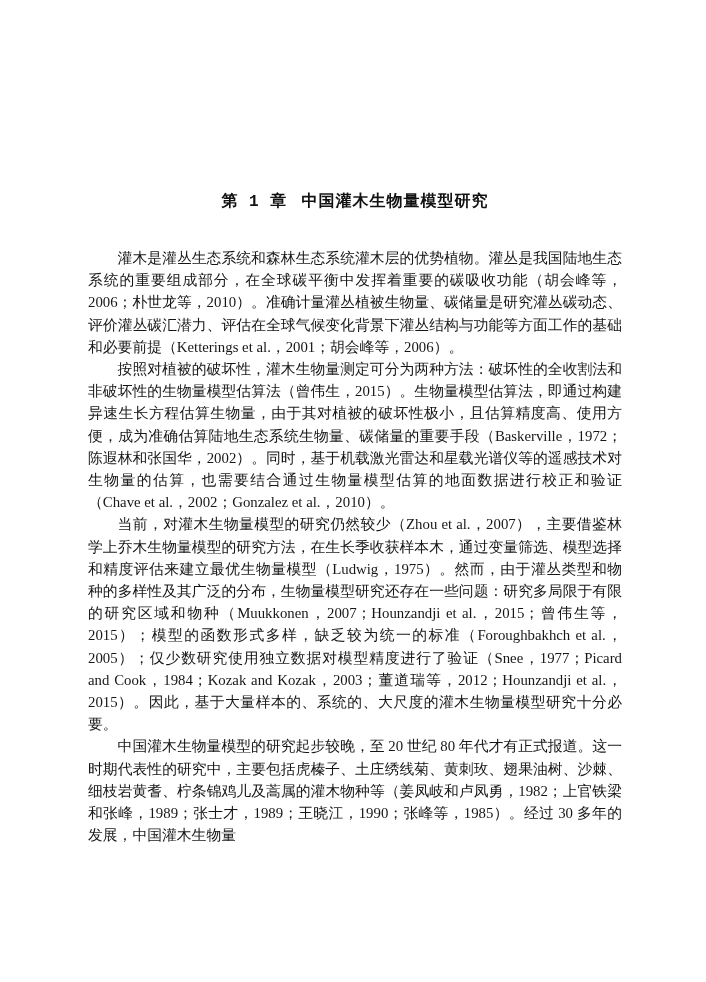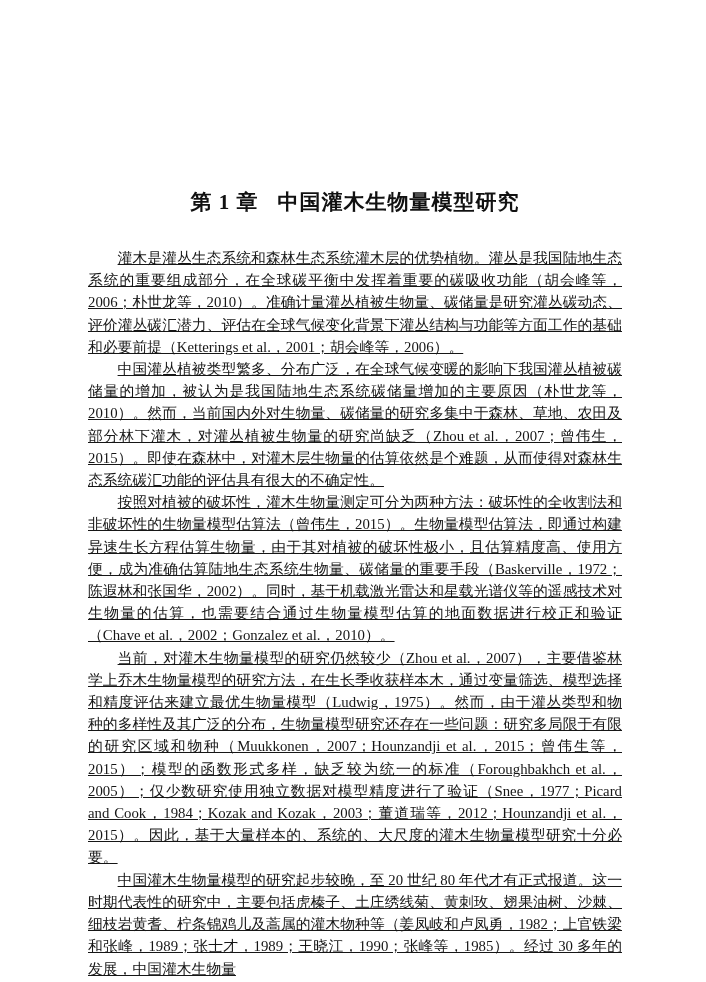--- a/index.html
+++ b/index.html
@@ -17,49 +17,47 @@
   }
   .content {
     position: absolute;
     left: 88px;
     top: 188px;
     width: 534px;
   }
   .chapter-title {
     margin: 0 0 31px 0;
     text-align: center;
-    font-family: Liberation Serif, serif;
+    font-family: Liberation Mono, monospace;
     font-weight: 700;
-    font-size: 21px;
+    font-size: 16px;
     line-height: 28px;
     color: #111111;
     letter-spacing: 1px;
     white-space: nowrap;
   }
   .title-gap {
     display: inline-block;
     width: 0.9em;
   }
   .body-para {
     margin: 0;
     font-family: "Liberation Serif", "DejaVu Serif", serif;
     font-size: 14.8px;
     line-height: 22.2px;
     text-align: justify;
     text-indent: 2em;
     color: #161616;
     font-weight: 400;
-    text-decoration: underline;
   }
 </style>
 </head>
 <body>
 
 <div class="page">
   <div class="content">
     <h1 class="chapter-title"><span>第 1 章</span><span class="title-gap"></span><span>中国灌木生物量模型研究</span></h1>
     <p class="body-para">灌木是灌丛生态系统和森林生态系统灌木层的优势植物。灌丛是我国陆地生态系统的重要组成部分，在全球碳平衡中发挥着重要的碳吸收功能（胡会峰等，2006；朴世龙等，2010）。准确计量灌丛植被生物量、碳储量是研究灌丛碳动态、评价灌丛碳汇潜力、评估在全球气候变化背景下灌丛结构与功能等方面工作的基础和必要前提（Ketterings et al.，2001；胡会峰等，2006）。</p>
-    <p class="body-para">中国灌丛植被类型繁多、分布广泛，在全球气候变暖的影响下我国灌丛植被碳储量的增加，被认为是我国陆地生态系统碳储量增加的主要原因（朴世龙等，2010）。然而，当前国内外对生物量、碳储量的研究多集中于森林、草地、农田及部分林下灌木，对灌丛植被生物量的研究尚缺乏（Zhou et al.，2007；曾伟生，2015）。即使在森林中，对灌木层生物量的估算依然是个难题，从而使得对森林生态系统碳汇功能的评估具有很大的不确定性。</p>
     <p class="body-para">按照对植被的破坏性，灌木生物量测定可分为两种方法：破坏性的全收割法和非破坏性的生物量模型估算法（曾伟生，2015）。生物量模型估算法，即通过构建异速生长方程估算生物量，由于其对植被的破坏性极小，且估算精度高、使用方便，成为准确估算陆地生态系统生物量、碳储量的重要手段（Baskerville，1972；陈遐林和张国华，2002）。同时，基于机载激光雷达和星载光谱仪等的遥感技术对生物量的估算，也需要结合通过生物量模型估算的地面数据进行校正和验证（Chave et al.，2002；Gonzalez et al.，2010）。</p>
     <p class="body-para">当前，对灌木生物量模型的研究仍然较少（Zhou et al.，2007），主要借鉴林学上乔木生物量模型的研究方法，在生长季收获样本木，通过变量筛选、模型选择和精度评估来建立最优生物量模型（Ludwig，1975）。然而，由于灌丛类型和物种的多样性及其广泛的分布，生物量模型研究还存在一些问题：研究多局限于有限的研究区域和物种（Muukkonen，2007；Hounzandji et al.，2015；曾伟生等，2015）；模型的函数形式多样，缺乏较为统一的标准（Foroughbakhch et al.，2005）；仅少数研究使用独立数据对模型精度进行了验证（Snee，1977；Picard and Cook，1984；Kozak and Kozak，2003；董道瑞等，2012；Hounzandji et al.，2015）。因此，基于大量样本的、系统的、大尺度的灌木生物量模型研究十分必要。</p>
     <p class="body-para">中国灌木生物量模型的研究起步较晚，至 20 世纪 80 年代才有正式报道。这一时期代表性的研究中，主要包括虎榛子、土庄绣线菊、黄刺玫、翅果油树、沙棘、细枝岩黄耆、柠条锦鸡儿及蒿属的灌木物种等（姜凤岐和卢凤勇，1982；上官铁梁和张峰，1989；张士才，1989；王晓江，1990；张峰等，1985）。经过 30 多年的发展，中国灌木生物量</p>
   </div>
 </div>
 
 </body></html>

